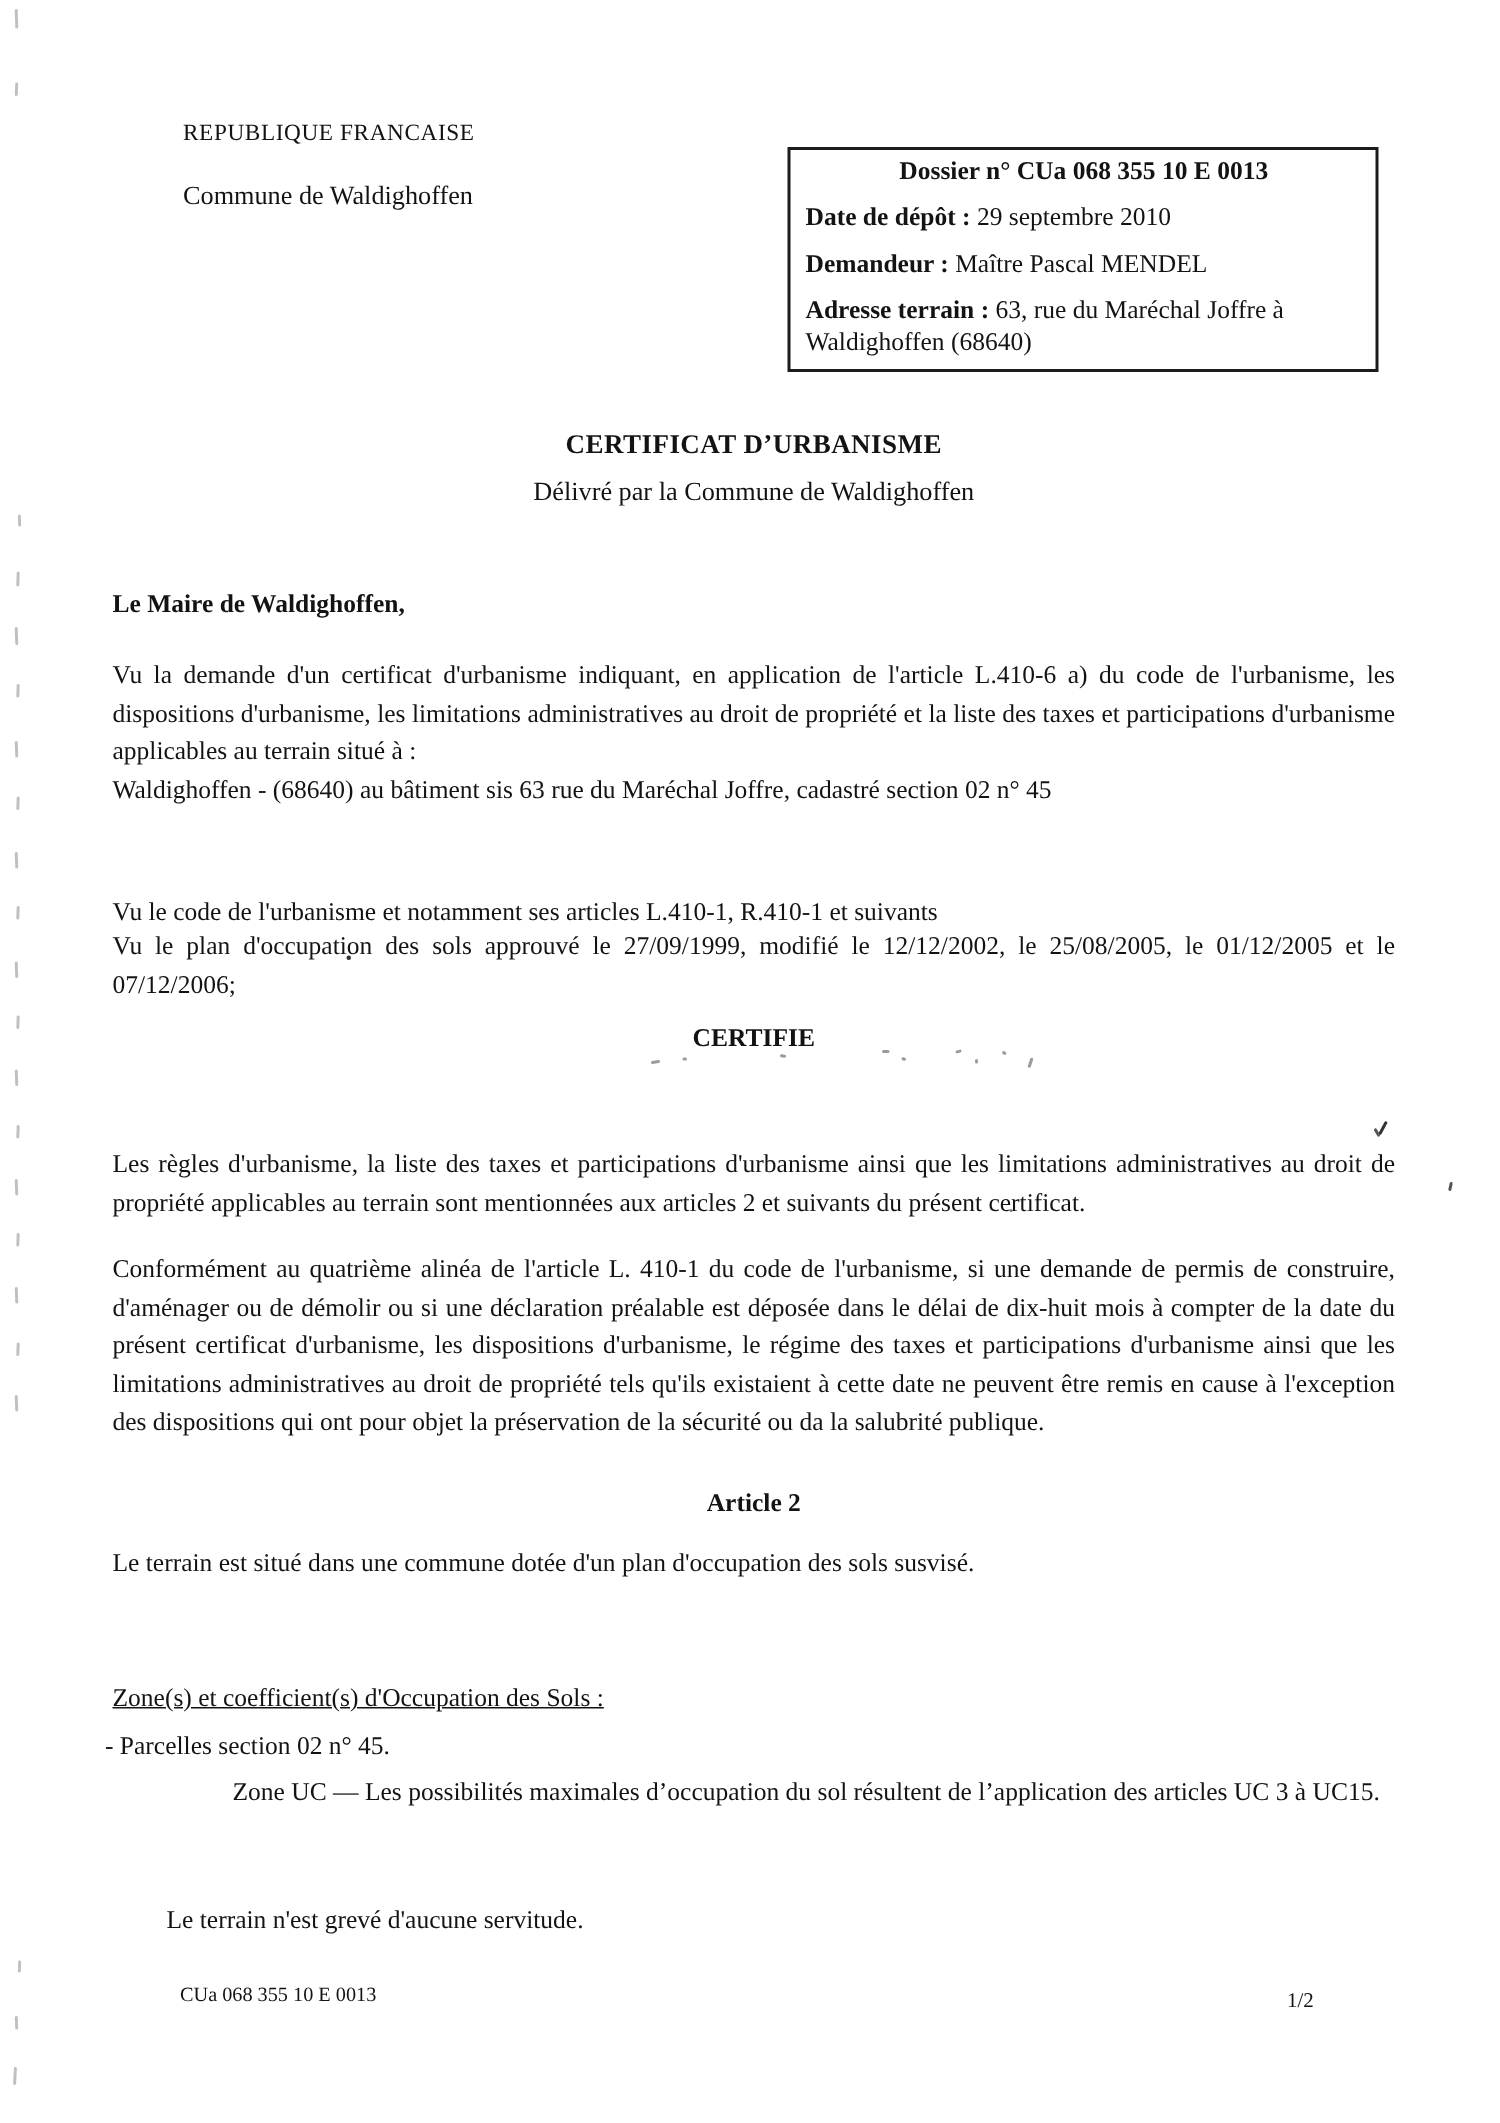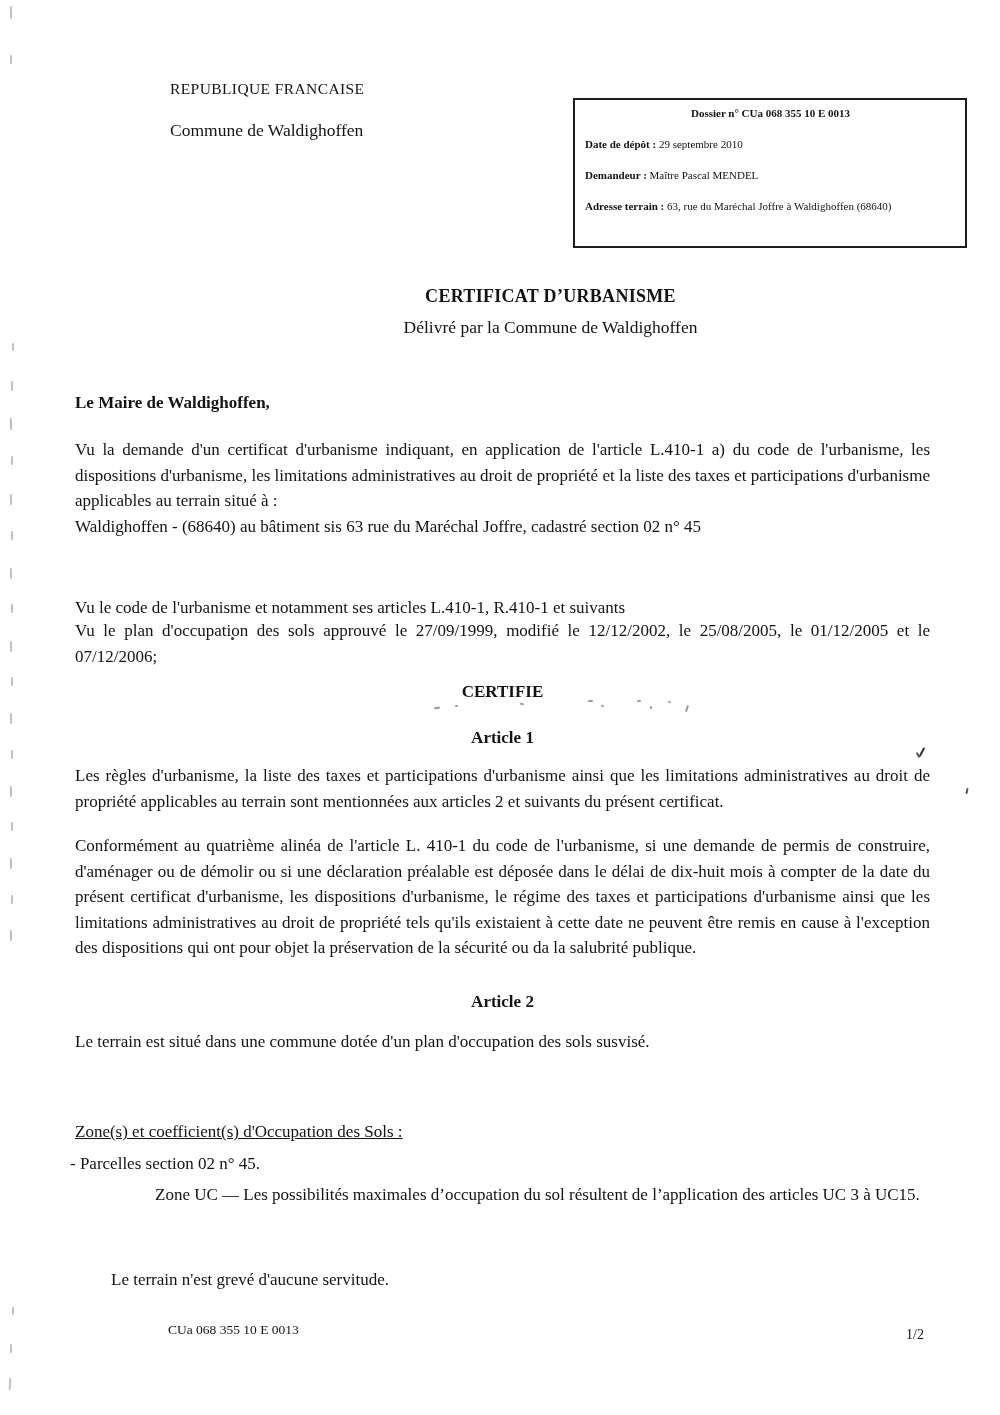--- a/index.html
+++ b/index.html
@@ -4,36 +4,36 @@
 <style>
   html, body { margin:0; padding:0; background:#ffffff; }
   .page {
     position:relative;
     width:1000px; height:1415px;
     background:#ffffff;
     font-family:"Liberation Serif", "DejaVu Serif", serif;
     color:#131313;
     overflow:hidden;
   }
-  .abs { position:absolute;margin-left:48px; }
+  .abs { position:absolute; }
   .body-block { position:absolute; left:75px; width:855px; font-size:17px; line-height:25.5px; }
   .bold { font-weight:bold; }
   .just { text-align:justify; }
   .center { text-align:center; }
 
   
   .republic { left:122px; top:80px; font-size:15.5px; letter-spacing:0.4px; }
   .commune  { left:122px; top:120px; font-size:17.5px; }
 
   
   .dossier-box {
     left:525px; top:98px; width:371px; height:143px;
     border:2px solid #1c1c1c;
     padding:3px 9px 0 10px;
-    font-size:11px; line-height:21px;
+    font-size:17px; line-height:21px;
   }
   .dossier-box .row { margin-bottom:10px; }
   .dossier-box .row1 { text-align:center; font-weight:bold; margin-bottom:10px; }
 
   
   .doc-title    { left:75px; top:286px; width:855px; text-align:center; font-weight:bold; font-size:18px; letter-spacing:0.3px; }
   .doc-subtitle { left:75px; top:317px; width:855px; text-align:center; font-size:17.5px; }
 
   .salutation   { top:390px; font-weight:bold; }
   .p-vu-demande { top:437px; }
@@ -85,27 +85,26 @@
     <div class="row">
       <span class="bold">Adresse terrain :</span>
       <span>63, rue du Maréchal Joffre à Waldighoffen (68640)</span>
     </div>
   </div>
 
   <div class="abs doc-title">CERTIFICAT D’URBANISME</div>
   <div class="abs doc-subtitle">Délivré par la Commune de Waldighoffen</div>
 
   <div class="body-block salutation">Le Maire de Waldighoffen,</div>
-  <div class="body-block just p-vu-demande">Vu la demande d'un certificat d'urbanisme indiquant, en application de l'article L.410-1 a) du code de l'urbanisme, les dispositions d'urbanisme, les limitations administratives au droit de propriété et la liste des taxes et participations d'urbanisme applicables au terrain situé à :</div>
+  <div class="body-block just p-vu-demande">Vu la demande d'un certificat d'urbanisme indiquant, en application de l'article L.410-6 a) du code de l'urbanisme, les dispositions d'urbanisme, les limitations administratives au droit de propriété et la liste des taxes et participations d'urbanisme applicables au terrain situé à :</div>
   <div class="body-block p-terrain">Waldighoffen - (68640) au bâtiment sis 63 rue du Maréchal Joffre, cadastré section 02 n° 45</div>
   <div class="body-block p-vu-code">Vu le code de l'urbanisme et notamment ses articles L.410-1, R.410-1 et suivants</div>
   <div class="body-block just p-vu-plan">Vu le plan d'occupation des sols approuvé le 27/09/1999, modifié le 12/12/2002, le 25/08/2005, le 01/12/2005 et le 07/12/2006;</div>
 
   <div class="body-block center h-certifie">CERTIFIE</div>
-  <div class="body-block center h-article1">Article 1</div>
   <div class="body-block just p-a1p1">Les règles d'urbanisme, la liste des taxes et participations d'urbanisme ainsi que les limitations administratives au droit de propriété applicables au terrain sont mentionnées aux articles 2 et suivants du présent certificat.</div>
   <div class="body-block just p-a1p2">Conformément au quatrième alinéa de l'article L. 410-1 du code de l'urbanisme, si une demande de permis de construire, d'aménager ou de démolir ou si une déclaration préalable est déposée dans le délai de dix-huit mois à compter de la date du présent certificat d'urbanisme, les dispositions d'urbanisme, le régime des taxes et participations d'urbanisme ainsi que les limitations administratives au droit de propriété tels qu'ils existaient à cette date ne peuvent être remis en cause à l'exception des dispositions qui ont pour objet la préservation de la sécurité ou da la salubrité publique.</div>
 
   <div class="body-block center h-article2">Article 2</div>
   <div class="body-block p-a2p1">Le terrain est situé dans une commune dotée d'un plan d'occupation des sols susvisé.</div>
 
   <div class="body-block h-zones">Zone(s) et coefficient(s) d'Occupation des Sols :</div>
   <div class="body-block p-parcelles">- Parcelles section 02 n° 45.</div>
   <div class="body-block just p-zoneuc">Zone UC — Les possibilités maximales d’occupation du sol résultent de l’application des articles UC 3 à UC15.</div>
   <div class="body-block p-servitude">Le terrain n'est grevé d'aucune servitude.</div>

